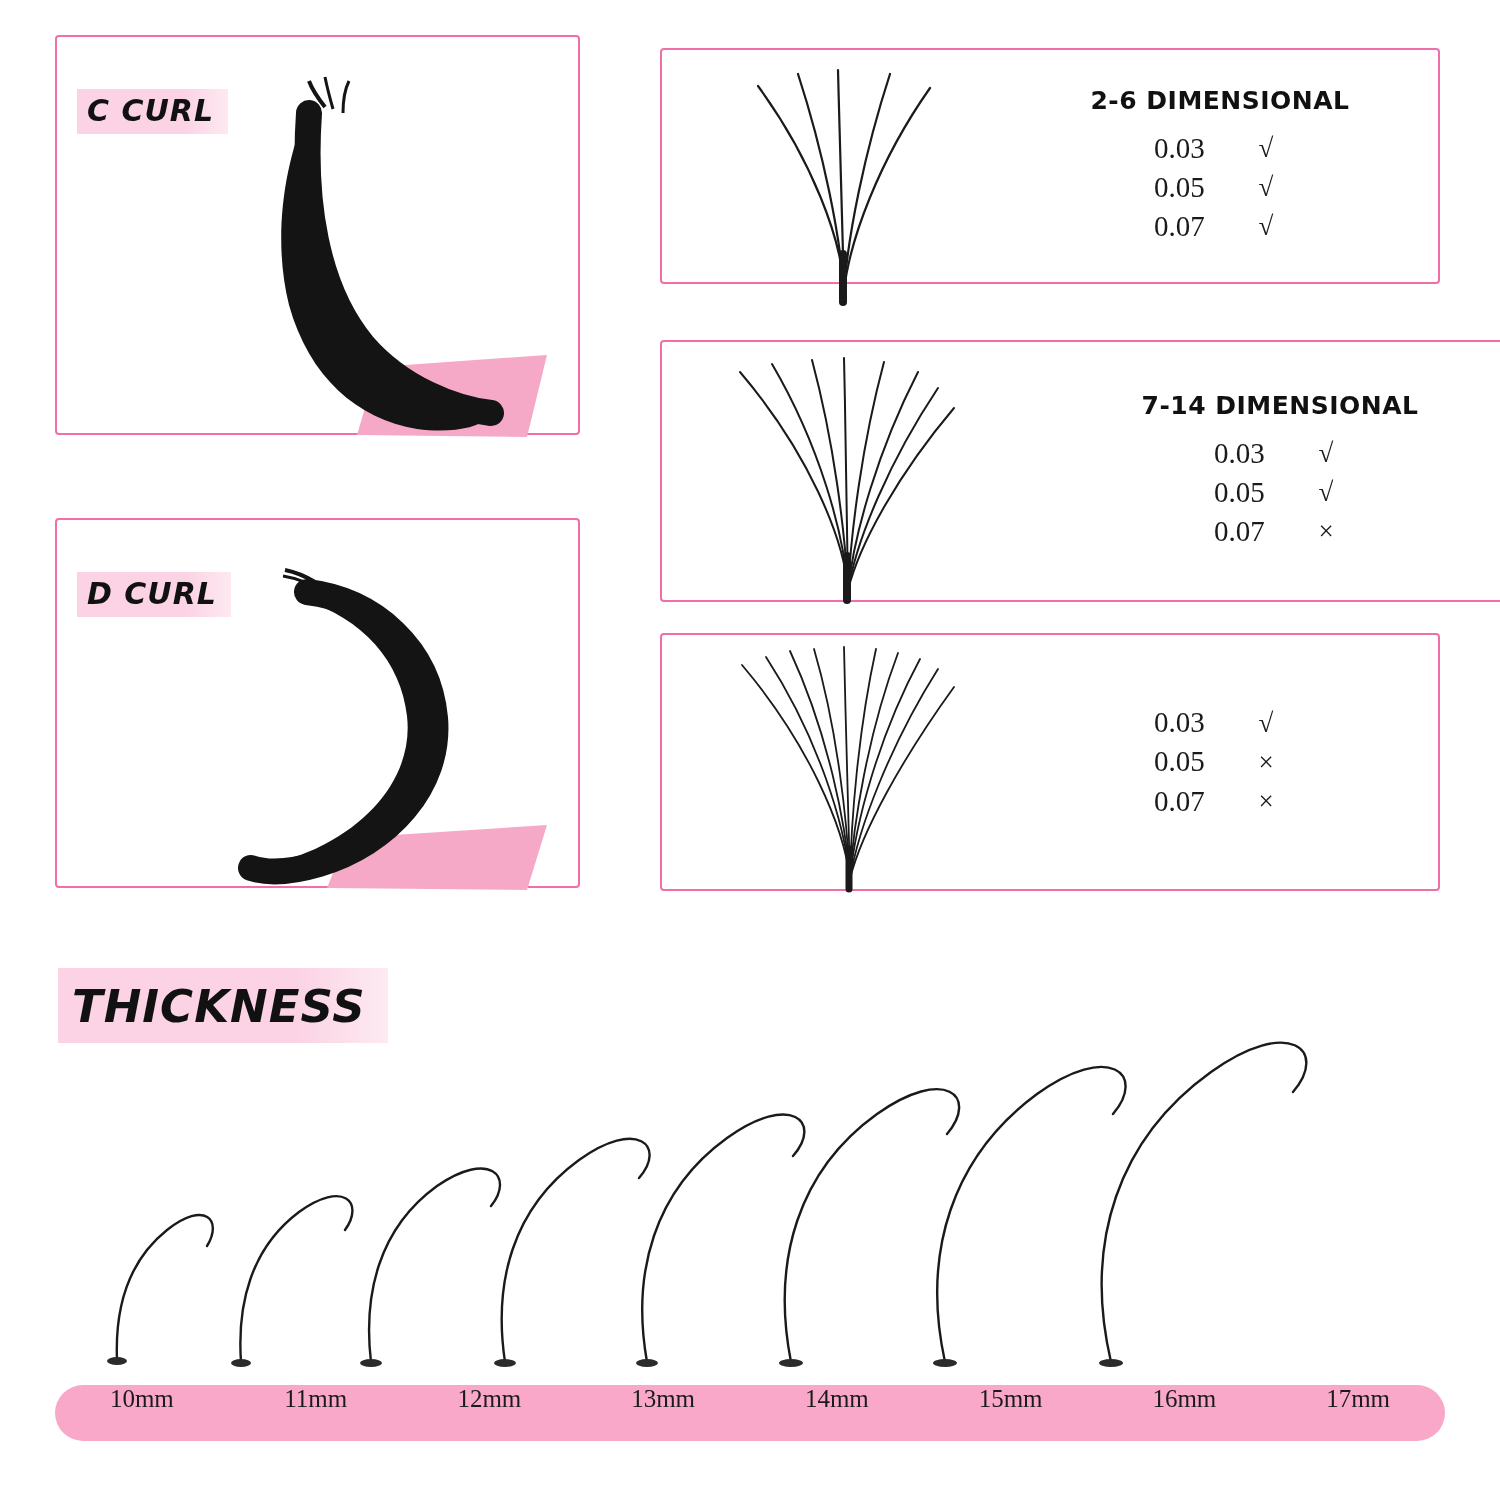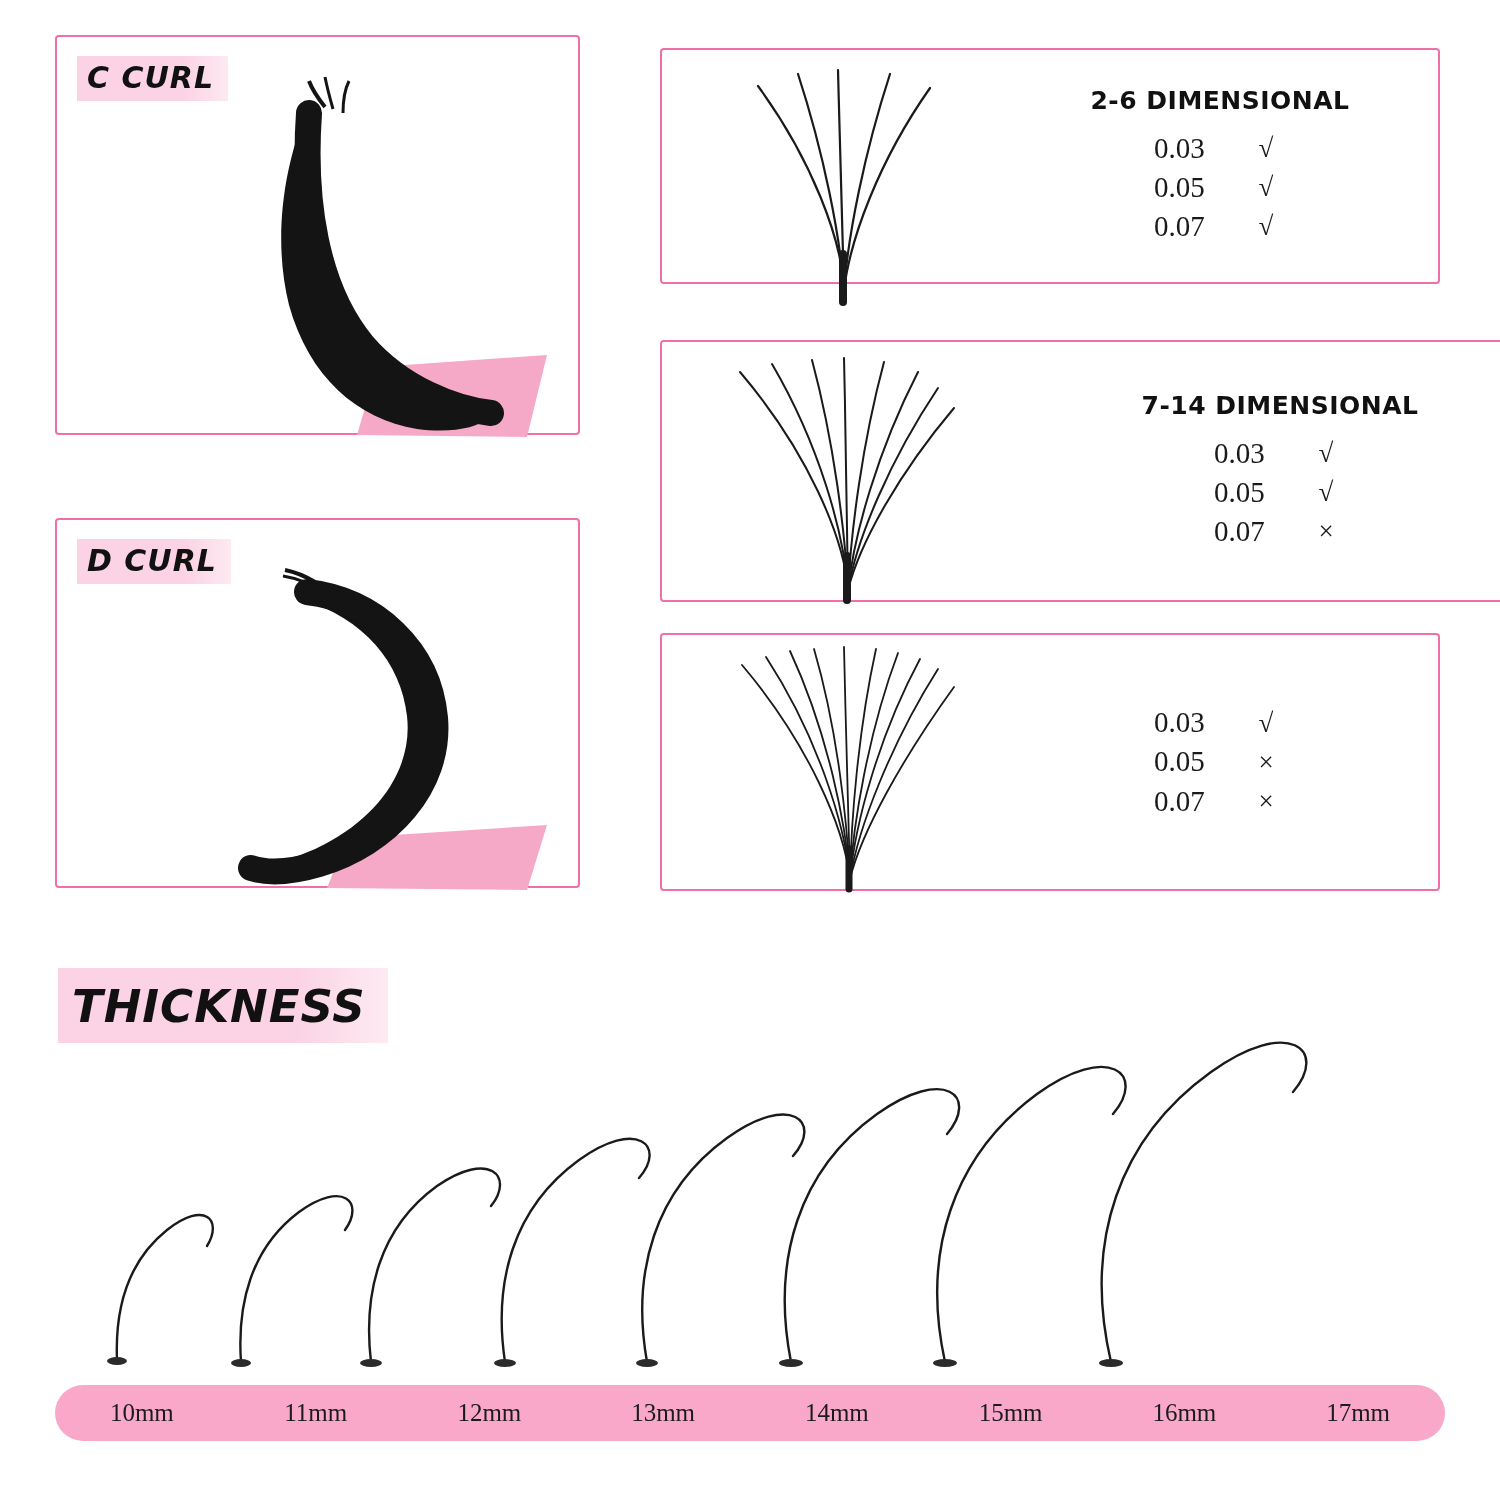--- a/index.html
+++ b/index.html
@@ -24,21 +24,21 @@
     box-sizing: border-box;
   }
 
   
   #curl-c-panel { left: 55px;  top: 35px;  width: 525px; height: 400px; }
   #curl-d-panel { left: 55px;  top: 518px; width: 525px; height: 370px; }
 
   .curl-label {
     position: absolute;
     left: 20px;
-    top: 19px;
+    top: 52px;
     background: linear-gradient(to right, #fbd3e4 0%, #fbd3e4 70%, #fde9f1 100%);
     padding: 4px 14px 6px 10px;
     font-family: "DejaVu Sans", sans-serif;
     font-weight: bold;
     font-style: italic;
     font-size: 30px;
     letter-spacing: 1px;
     color: #111111;
     white-space: nowrap;
   }
@@ -114,21 +114,20 @@
 
   #size-bar {
     position: absolute;
     left: 55px;
     top: 1385px;
     width: 1390px;
     height: 56px;
     background: #f9a8c9;
     border-radius: 28px;
     display: flex;
-    align-items: center;
   }
   .size-cell {
     flex: 1 1 0;
     text-align: center;
     font-family: "Liberation Serif", serif;
     font-size: 25px;
     color: #1b1b1b;
   }
 </style>
 </head>

